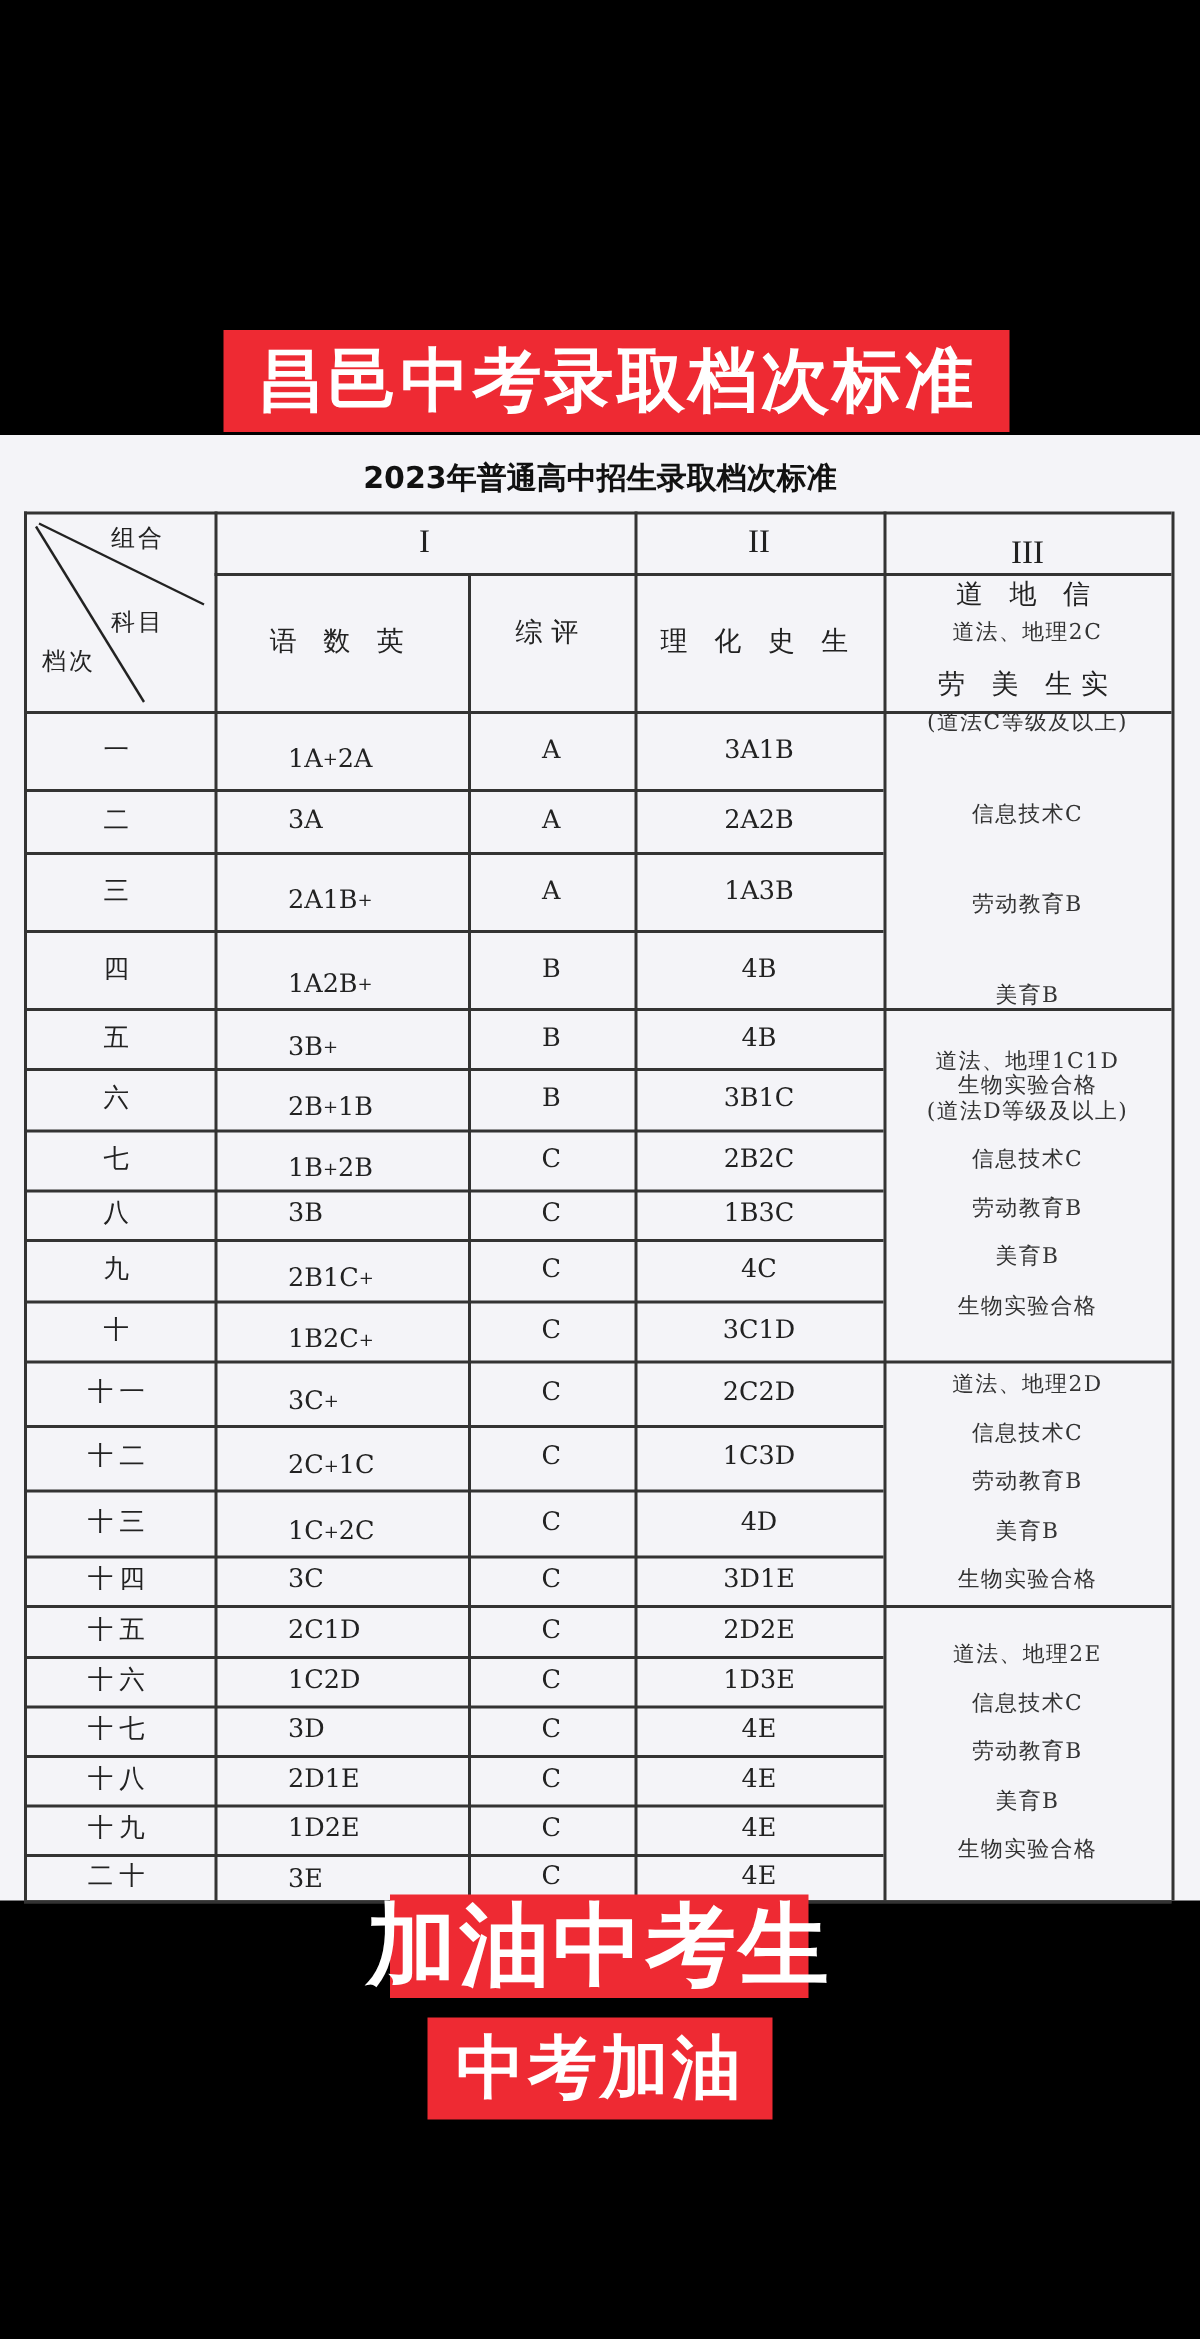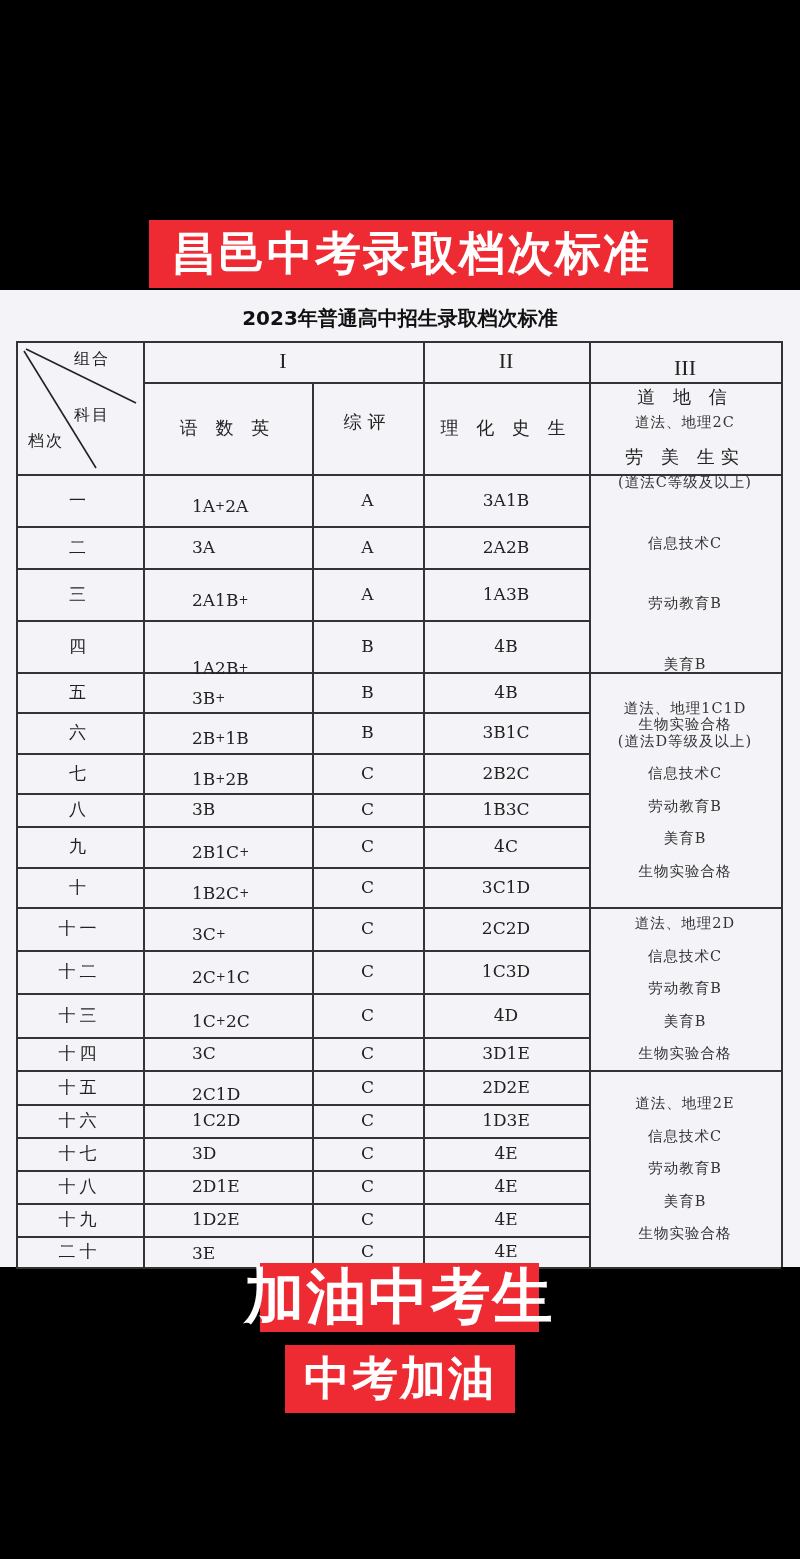--- a/index.html
+++ b/index.html
@@ -114,21 +114,21 @@
       <div class="cell" style="left: 296px; top: 185px; width: 111px; height: 42px;">A</div>
       <div class="cell" style="left: 407px; top: 185px; width: 166px; height: 42px; text-align: center;">2A2B</div>
       <div class="cell" style="left: 0px; top: 227px; width: 127px; height: 52px; font-family: &quot;DejaVu Sans&quot;, &quot;Liberation Sans&quot;, sans-serif; letter-spacing: 4px;">三</div>
       <div class="cell left" style="left: 176px; top: 227px; width: 120px; height: 52px; padding-top: 6px;">
         <span>2A1B</span>
         <sup>+</sup>
       </div>
       <div class="cell" style="left: 296px; top: 227px; width: 111px; height: 52px;">A</div>
       <div class="cell" style="left: 407px; top: 227px; width: 166px; height: 52px;">1A3B</div>
       <div class="cell" style="left: 0px; top: 279px; width: 127px; height: 52px; font-family: &quot;DejaVu Sans&quot;, &quot;Liberation Sans&quot;, sans-serif; letter-spacing: 4px;">四</div>
-      <div class="cell left" style="left: 176px; top: 279px; width: 120px; height: 52px; padding-top: 22px;">
+      <div class="cell left" style="left: 176px; top: 279px; width: 120px; height: 52px; padding-top: 10px;">
         <span>1A2B</span>
         <sup>+</sup>
       </div>
       <div class="cell" style="left: 296px; top: 279px; width: 111px; height: 52px;">B</div>
       <div class="cell" style="left: 407px; top: 279px; width: 166px; height: 52px;">4B</div>
       <div class="cell" style="left: 0px; top: 331px; width: 127px; height: 40px; font-family: &quot;DejaVu Sans&quot;, &quot;Liberation Sans&quot;, sans-serif; letter-spacing: 4px;">五</div>
       <div class="cell left" style="left: 176px; top: 331px; width: 120px; height: 40px; padding-top: 6px;">
         <span>3B</span>
         <sup>+</sup>
       </div>
@@ -193,21 +193,21 @@
       </div>
       <div class="cell" style="left: 296px; top: 652px; width: 111px; height: 44px;">C</div>
       <div class="cell" style="left: 407px; top: 652px; width: 166px; height: 44px;">4D</div>
       <div class="cell" style="left: 0px; top: 696px; width: 127px; height: 33px; font-family: &quot;DejaVu Sans&quot;, &quot;Liberation Sans&quot;, sans-serif; letter-spacing: 4px;">十四</div>
       <div class="cell left" style="left: 176px; top: 696px; width: 120px; height: 33px;">
         <span>3C</span>
       </div>
       <div class="cell" style="left: 296px; top: 696px; width: 111px; height: 33px;">C</div>
       <div class="cell" style="left: 407px; top: 696px; width: 166px; height: 33px;">3D1E</div>
       <div class="cell" style="left: 0px; top: 729px; width: 127px; height: 34px; font-family: &quot;DejaVu Sans&quot;, &quot;Liberation Sans&quot;, sans-serif; letter-spacing: 4px;">十五</div>
-      <div class="cell left" style="left: 176px; top: 729px; width: 120px; height: 34px; align-items: flex-end;">
+      <div class="cell left" style="left: 176px; top: 729px; width: 120px; height: 34px;">
         <span>2C1D</span>
       </div>
       <div class="cell" style="left: 296px; top: 729px; width: 111px; height: 34px;">C</div>
       <div class="cell" style="left: 407px; top: 729px; width: 166px; height: 34px;">2D2E</div>
       <div class="cell" style="left: 0px; top: 763px; width: 127px; height: 33px; font-family: &quot;DejaVu Sans&quot;, &quot;Liberation Sans&quot;, sans-serif; letter-spacing: 4px;">十六</div>
       <div class="cell left" style="left: 176px; top: 763px; width: 120px; height: 33px;">
         <span>1C2D</span>
       </div>
       <div class="cell" style="left: 296px; top: 763px; width: 111px; height: 33px;">C</div>
       <div class="cell" style="left: 407px; top: 763px; width: 166px; height: 33px;">1D3E</div>

